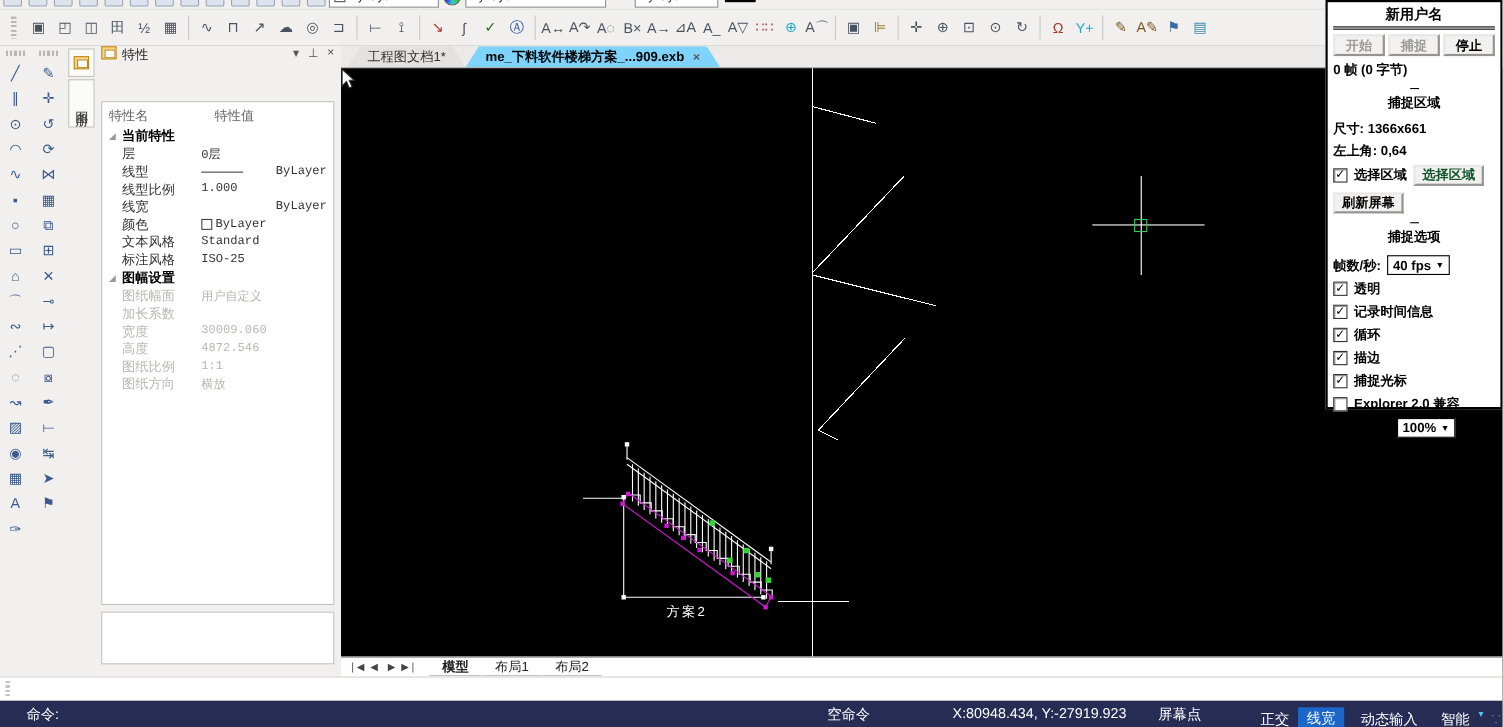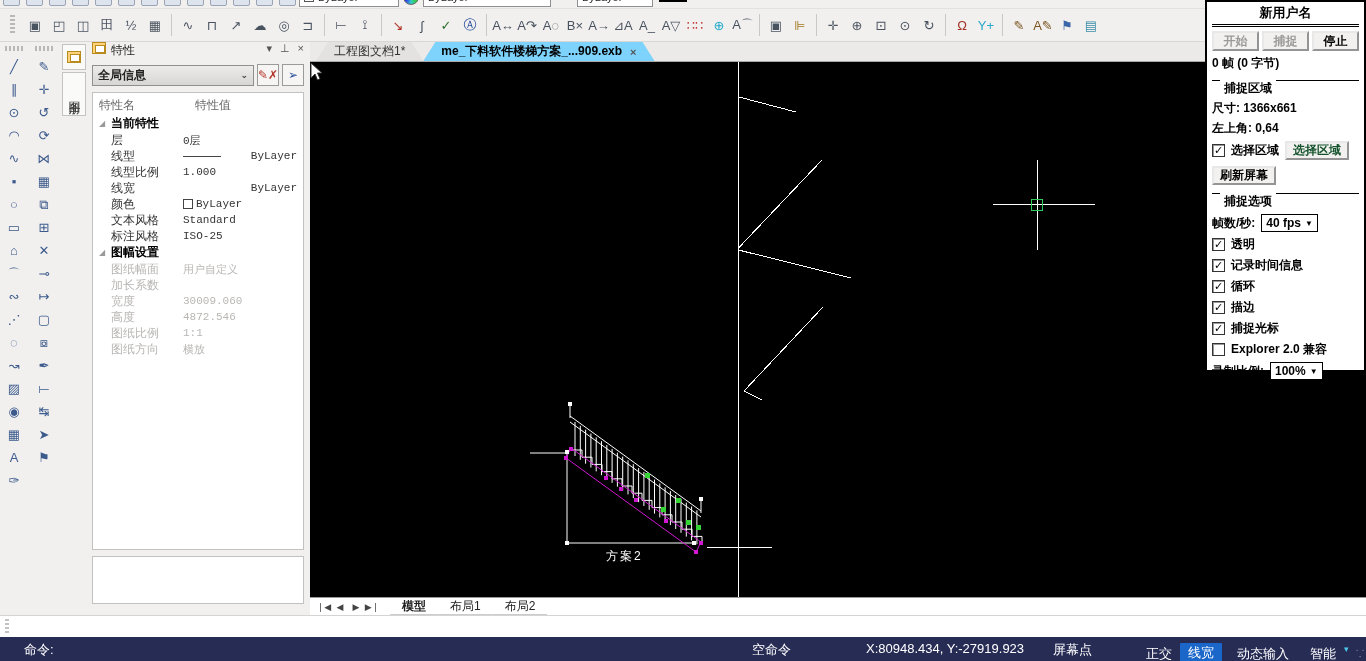--- a/index.html
+++ b/index.html
@@ -88,21 +88,21 @@
   #status .dd2{color:#49c8e8;font-size:9px;}
   #status .rgrip{color:#8b90b5;font-size:10px;letter-spacing:1px;}
 
   
   #capture{position:absolute;left:1205px;top:0;width:161px;height:372px;background:#fff;border:2px solid #000;z-index:9;
            font-weight:bold;color:#000;font-size:12px;padding:2px 5px;}
   #capture .ctitle{text-align:center;font-size:13px;border-bottom:3px double #000;padding-bottom:2px;margin-bottom:4px;}
   .cbtnrow{display:flex;gap:3px;margin-bottom:4px;}
   .cbtn{flex:1;height:20px;border:2px outset #e8e8e8;background:#f2f1ef;font-weight:bold;font-size:12px;display:flex;align-items:center;justify-content:center;}
   .cbtn.dis{color:#9a9a9a;}
-  .cgroup{margin-top:8px;display:flex;align-items:flex-start;gap:4px;}
+  .cgroup{margin-top:8px;display:flex;align-items:center;gap:4px;flex-direction:column;}
   .cgroup .dash{height:1px;background:#000;width:8px;}
   .cgroup .dash.fill{flex:1;}
   .cline{margin:3px 0;}
   .chkrow{display:flex;align-items:center;gap:6px;margin:4px 0;}
   .chk{width:13px;height:13px;border:1px solid #333;background:#fff;display:flex;align-items:center;justify-content:center;font-size:11px;line-height:11px;box-shadow:inset 1px 1px 0 #999;}
   .minibtn{height:19px;border:2px outset #e8e8e8;background:#f2f1ef;padding:0 6px;font-weight:bold;font-size:12px;display:inline-flex;align-items:center;}
   .minibtn.dis{color:#14532d;}
   .selbox{height:18px;border:1px solid #000;background:#fff;padding:0 4px;font-weight:bold;font-size:12px;display:inline-flex;align-items:center;gap:4px;}
   .selbox .dd{font-size:8px;}
 </style>
@@ -256,28 +256,20 @@
 
   <div id="props">
     <div class="ptitle">
       <span class="tagicon" style="margin-right:5px;"></span>
       <span>特性</span>
       <span class="btns">
         <span>▾</span>
         <span>⊥</span>
         <span>×</span>
       </span>
-    </div>
-    <div class="scoperow">
-      <span id="scopecombo">
-        <span>全局信息</span>
-        <span class="dd">⌄</span>
-      </span>
-      <span class="pbtn" style="color:#b23326;">✎✗</span>
-      <span class="pbtn" style="color:#2b4f9e;">➢</span>
     </div>
     <div id="grid">
       <div class="ghead">
         <span class="c1">特性名</span>
         <span>特性值</span>
       </div>
       <div id="proprows">
           <div class="ggroup">
             <span class="tri">◢</span>
             <span>当前特性</span>

